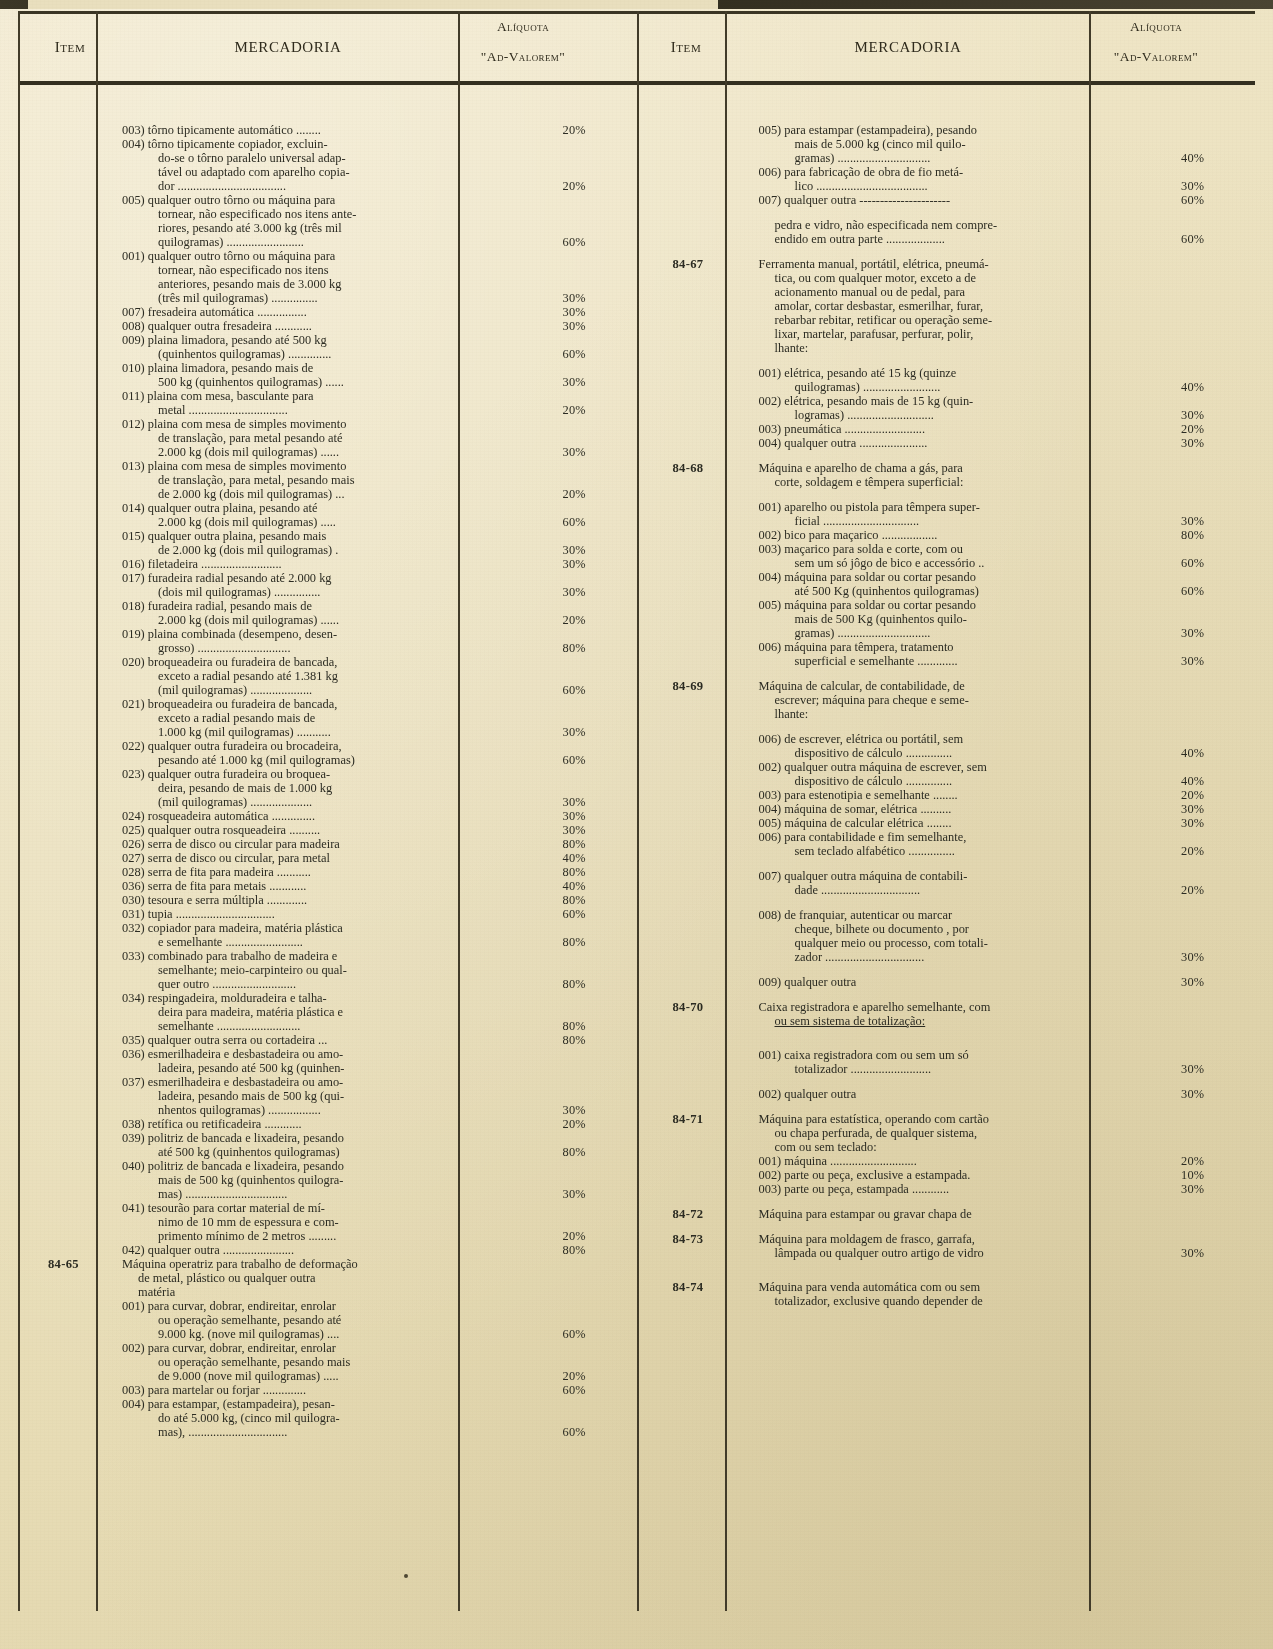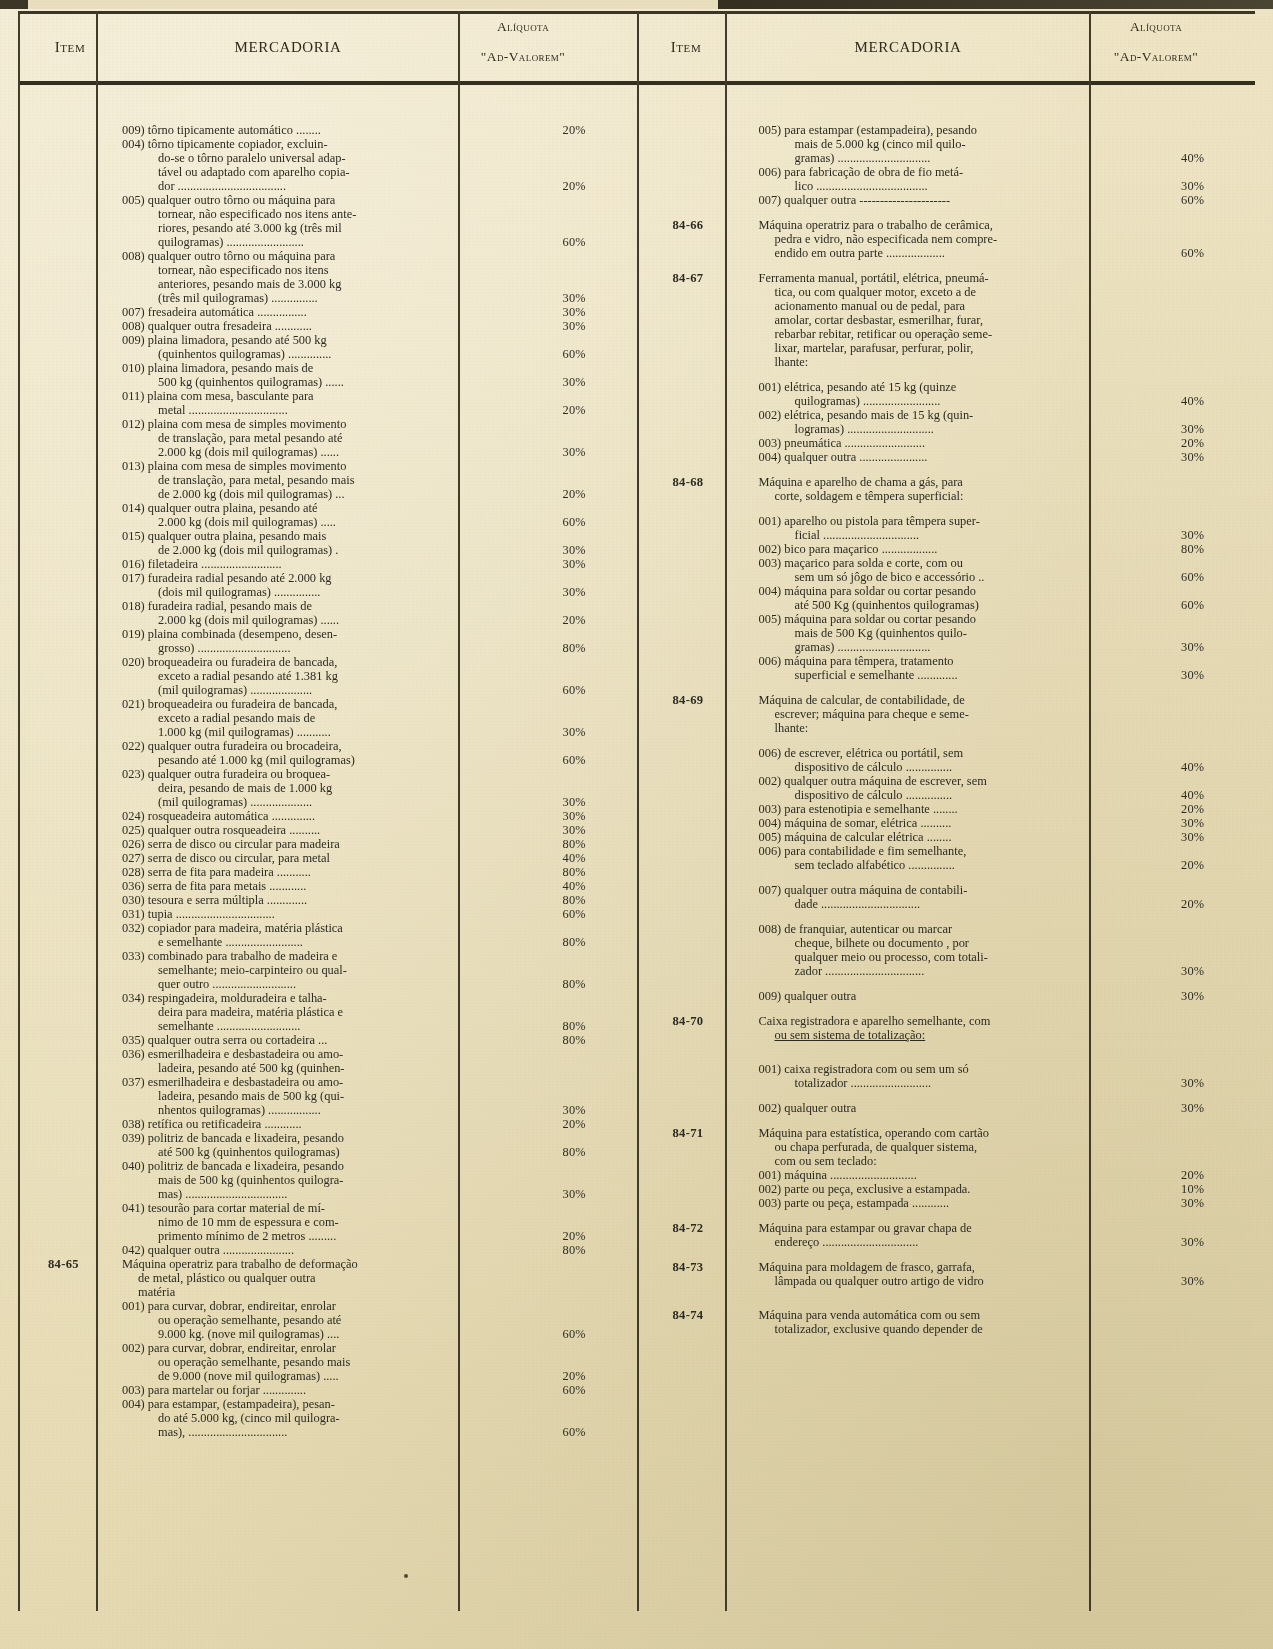--- a/index.html
+++ b/index.html
@@ -173,21 +173,21 @@
     <div class="cols">
       <div class="col left">
         <div class="vrule" style="left:78px;"></div>
         <div class="vrule" style="left:440px;"></div>
         <div class="vrule" style="left:0;"></div>
         <div class="col-inner">
           <table class="tbl">
             <tbody id="left-body">
                 <tr>
                   <td class="c-item" style="width: 74px;"></td>
-                  <td class="c-desc"><span>009) tôrno tipicamente automático ........</span></td>
+                  <td class="c-desc"><span>003) tôrno tipicamente automático ........</span></td>
                   <td class="c-rate">20%</td>
                 </tr>
                 <tr>
                   <td class="c-item" style="width: 74px;"></td>
                   <td class="c-desc"><span>004) tôrno tipicamente copiador, excluin-</span></td>
                   <td class="c-rate"></td>
                 </tr>
                 <tr>
                   <td class="c-item" style="width: 74px;"></td>
                   <td class="c-desc"><span style="padding-left: 36px;">do-se o tôrno paralelo universal adap-</span></td>
@@ -218,21 +218,21 @@
                   <td class="c-desc"><span style="padding-left: 36px;">riores, pesando até 3.000 kg (três mil</span></td>
                   <td class="c-rate"></td>
                 </tr>
                 <tr>
                   <td class="c-item" style="width: 74px;"></td>
                   <td class="c-desc"><span style="padding-left: 36px;">quilogramas) .........................</span></td>
                   <td class="c-rate">60%</td>
                 </tr>
                 <tr>
                   <td class="c-item" style="width: 74px;"></td>
-                  <td class="c-desc"><span>008) qualquer outro tôrno ou máquina para</span></td>
+                  <td class="c-desc"><span>001) qualquer outro tôrno ou máquina para</span></td>
                   <td class="c-rate"></td>
                 </tr>
                 <tr>
                   <td class="c-item" style="width: 74px;"></td>
                   <td class="c-desc"><span style="padding-left: 36px;">tornear, não especificado nos itens</span></td>
                   <td class="c-rate"></td>
                 </tr>
                 <tr>
                   <td class="c-item" style="width: 74px;"></td>
                   <td class="c-desc"><span style="padding-left: 36px;">anteriores, pesando mais de 3.000 kg</span></td>
@@ -686,25 +686,20 @@
                 </tr>
                 <tr>
                   <td class="c-item" style="width: 86px;"></td>
                   <td class="c-desc"><span>007) qualquer outra ----------------------</span></td>
                   <td class="c-rate">60%</td>
                 </tr>
                 <tr>
                   <td colspan="3" class="gap"></td>
                 </tr>
                 <tr>
-                  <td class="c-item" style="width: 86px; font-weight: 700;">84-66</td>
-                  <td class="c-desc"><span style="padding-left: 0px;">Máquina operatriz para o trabalho de cerâmica,</span></td>
-                  <td class="c-rate"></td>
-                </tr>
-                <tr>
                   <td class="c-item" style="width: 86px;"></td>
                   <td class="c-desc"><span style="padding-left: 16px;">pedra e vidro, não especificada nem compre-</span></td>
                   <td class="c-rate"></td>
                 </tr>
                 <tr>
                   <td class="c-item" style="width: 86px;"></td>
                   <td class="c-desc"><span style="padding-left: 16px;">endido em outra parte ...................</span></td>
                   <td class="c-rate">60%</td>
                 </tr>
                 <tr>
@@ -1031,25 +1026,20 @@
                   <td class="c-desc"><span>003) parte ou peça, estampada ............</span></td>
                   <td class="c-rate">30%</td>
                 </tr>
                 <tr>
                   <td colspan="3" class="gap"></td>
                 </tr>
                 <tr>
                   <td class="c-item" style="width: 86px; font-weight: 700;">84-72</td>
                   <td class="c-desc"><span style="padding-left: 0px;">Máquina para estampar ou gravar chapa de</span></td>
                   <td class="c-rate"></td>
-                </tr>
-                <tr>
-                  <td class="c-item" style="width: 86px;"></td>
-                  <td class="c-desc"><span style="padding-left: 16px;">endereço ...............................</span></td>
-                  <td class="c-rate">30%</td>
                 </tr>
                 <tr>
                   <td colspan="3" class="gap"></td>
                 </tr>
                 <tr>
                   <td class="c-item" style="width: 86px; font-weight: 700;">84-73</td>
                   <td class="c-desc"><span style="padding-left: 0px;">Máquina para moldagem de frasco, garrafa,</span></td>
                   <td class="c-rate"></td>
                 </tr>
                 <tr>

